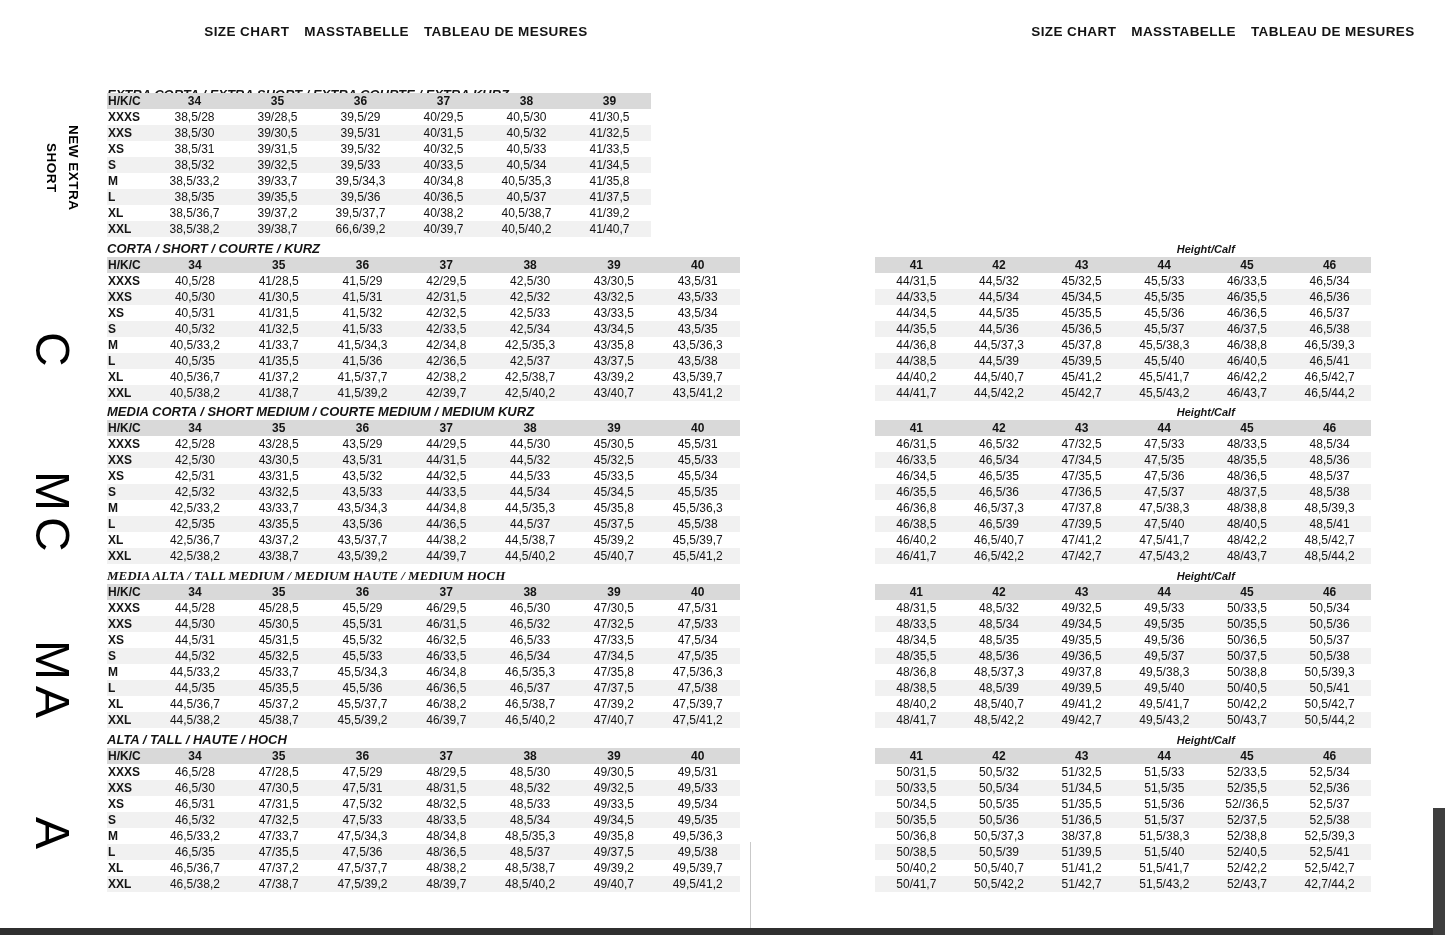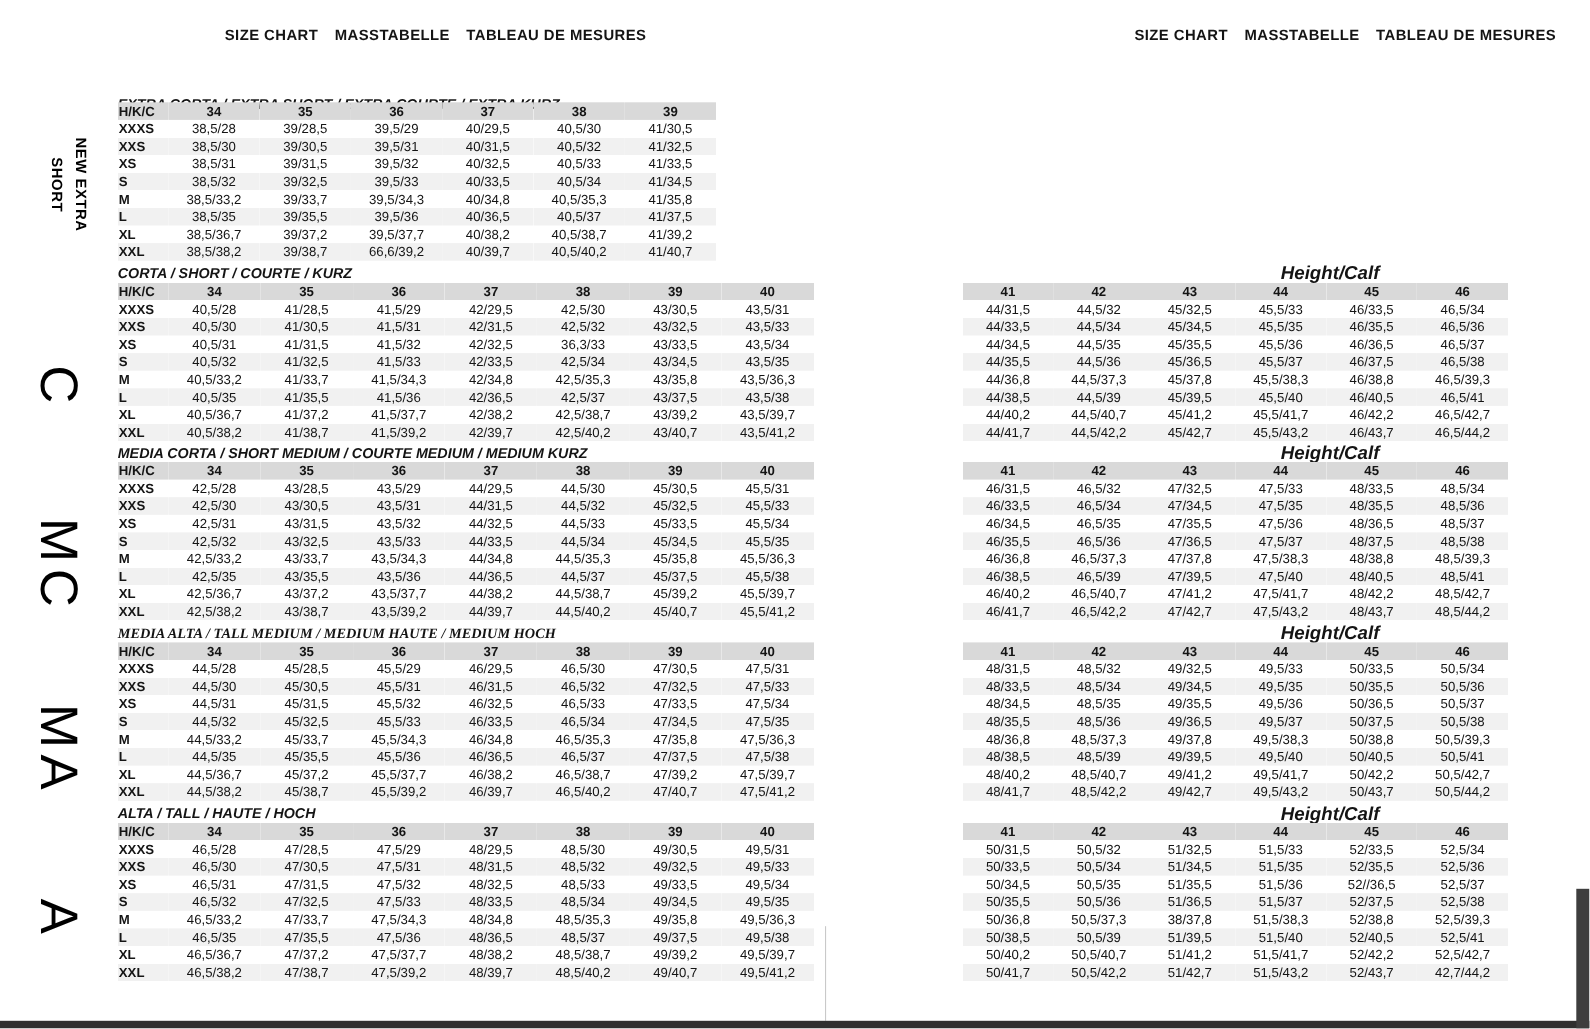--- a/index.html
+++ b/index.html
@@ -4,21 +4,21 @@
 <style>
   html,body{margin:0;padding:0}
   body{
     width:1445px;height:935px;background:#ffffff;position:relative;overflow:hidden;
     font-family:"Liberation Sans",sans-serif;color:#141414;
   }
   .hdr-strip{position:absolute;top:24px;display:flex;gap:15px;font-weight:bold;
     font-size:13.5px;letter-spacing:.4px;white-space:nowrap;justify-content:center}
   .section-title{position:absolute;font-weight:bold;font-style:italic;font-size:13px;
     line-height:16px;white-space:nowrap}
-  .hc-label{position:absolute;font-weight:bold;font-style:italic;font-size:17px;
+  .hc-label{position:absolute;font-weight:bold;font-style:italic;font-size:11px;
     line-height:16px;text-align:center;width:83px}
   table.szt{position:absolute;border-collapse:collapse;table-layout:fixed}
   .szt th,.szt td{padding:0;height:16px;line-height:16px;font-size:12px;text-align:center;
     font-weight:normal;white-space:nowrap;overflow:hidden}
   .szt thead tr{background:#d9d9d9}
   .szt thead th{font-weight:bold}
   .szt tbody tr:nth-child(even){background:#f1f1f1}
   .szt .rowlbl{text-align:left;padding-left:1px;font-weight:bold}
   .side{position:absolute;writing-mode:vertical-rl;text-align:center;color:#000}
   .side-sm{font-size:13.5px;font-weight:bold;line-height:22px;letter-spacing:.5px;white-space:nowrap}
@@ -184,21 +184,21 @@
           <td>42,5/32</td>
           <td>43/32,5</td>
           <td>43,5/33</td>
         </tr>
         <tr>
           <th class="rowlbl">XS</th>
           <td>40,5/31</td>
           <td>41/31,5</td>
           <td>41,5/32</td>
           <td>42/32,5</td>
-          <td>36,3/33</td>
+          <td>42,5/33</td>
           <td>43/33,5</td>
           <td>43,5/34</td>
         </tr>
         <tr>
           <th class="rowlbl">S</th>
           <td>40,5/32</td>
           <td>41/32,5</td>
           <td>41,5/33</td>
           <td>42/33,5</td>
           <td>42,5/34</td>

